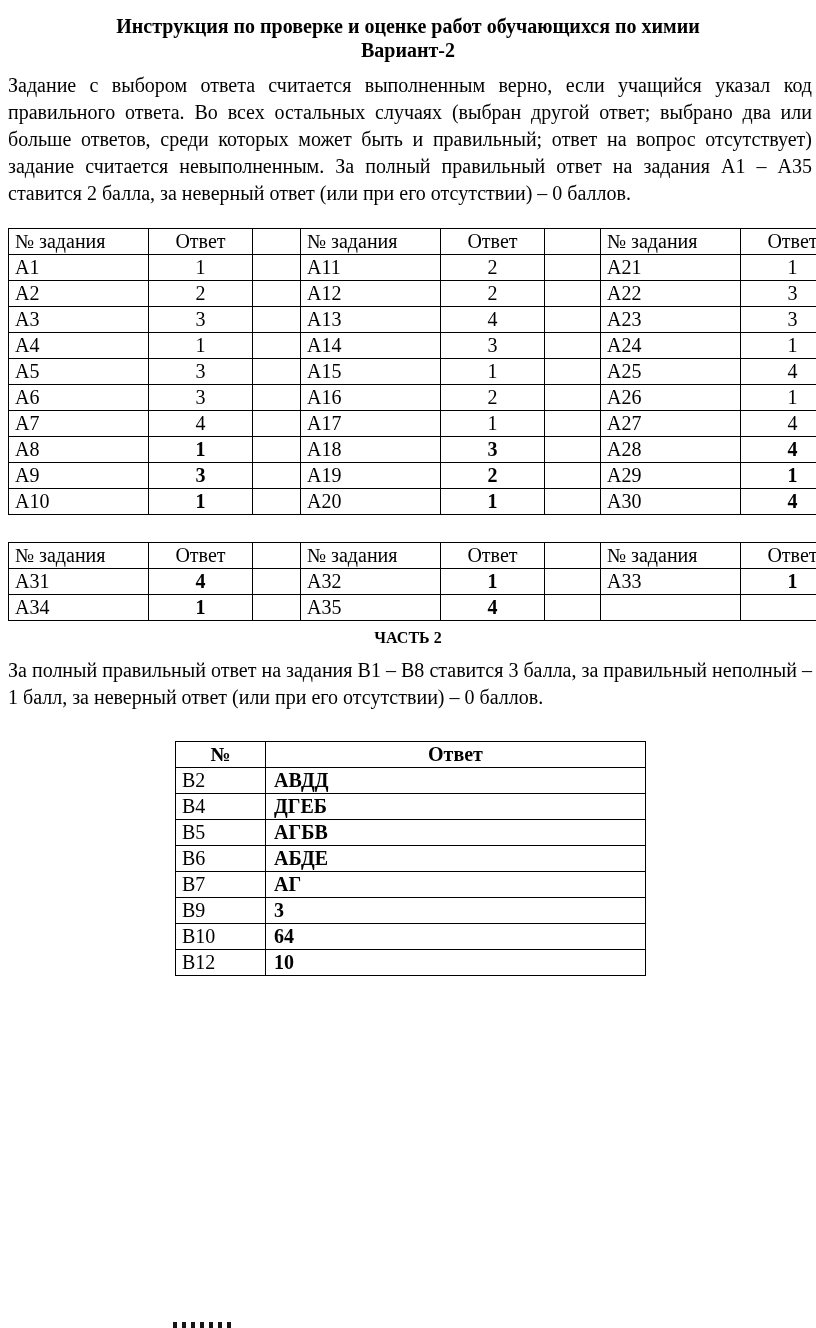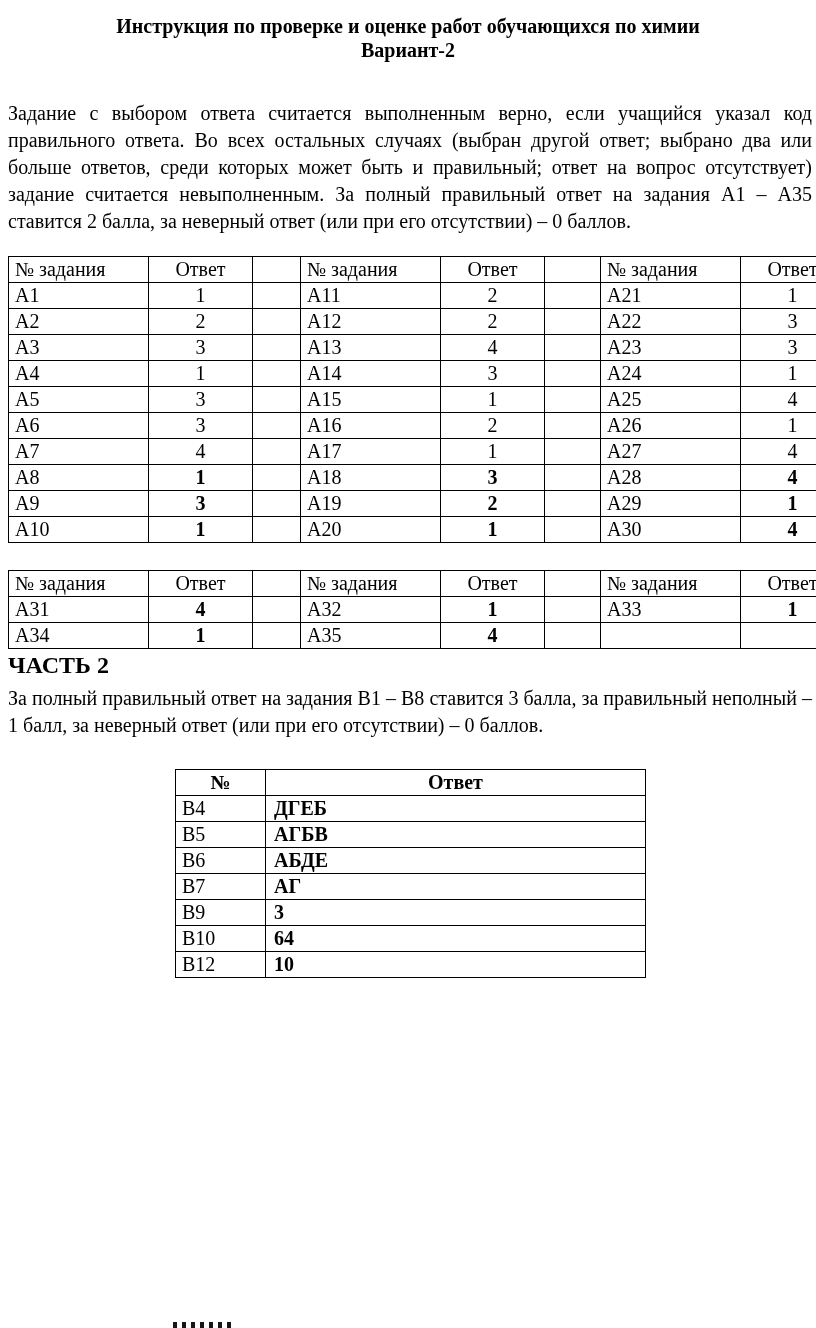--- a/index.html
+++ b/index.html
@@ -23,21 +23,21 @@
     font-size: 20px;
     line-height: 24px;
   }
   .para {
     width: 804px;
     font-size: 20px;
     line-height: 27px;
     text-align: justify;
     margin: 0;
   }
-  .para-intro1 { margin-top: 38px; }
+  .para-intro1 { margin-top: 10px; }
   table {
     border-collapse: collapse;
     table-layout: fixed;
   }
   td, th {
     border: 1px solid #000;
     font-size: 20px;
     font-weight: normal;
     height: 25px;
     padding: 0;
@@ -46,23 +46,23 @@
     vertical-align: middle;
   }
   .grid { width: 836px; margin-top: 21px; }
   .grid2 { margin-top: 27px; }
   .th-task, .task-cell { text-align: left; padding-left: 6px; }
   .th-ans, .ans-cell { text-align: center; }
   .spacer-cell { }
   .bold { font-weight: bold; }
   .part2-heading {
     width: 800px;
-    text-align: left;
+    text-align: center;
     font-weight: bold;
-    font-size: 24px;
+    font-size: 16px;
     line-height: 27px;
     margin: 3px 0 6px 0;
   }
   .btable {
     width: 470px;
     margin-left: 167px;
     margin-top: 30px;
   }
   .th-b { font-weight: bold; text-align: center; }
   .bnum-cell { text-align: left; padding-left: 6px; }
@@ -273,20 +273,24 @@
         <col style="width:380px">
     </colgroup>
     <thead>
       <tr>
         <th class="th-b">№</th>
         <th class="th-b">Ответ</th>
       </tr>
     </thead>
     <tbody id="gridb-body">
         <tr>
+          <td class="bnum-cell">В2</td>
+          <td class="bans-cell bold">АВДД</td>
+        </tr>
+        <tr>
           <td class="bnum-cell">В4</td>
           <td class="bans-cell bold">ДГЕБ</td>
         </tr>
         <tr>
           <td class="bnum-cell">В5</td>
           <td class="bans-cell bold">АГБВ</td>
         </tr>
         <tr>
           <td class="bnum-cell">В6</td>
           <td class="bans-cell bold">АБДЕ</td>

